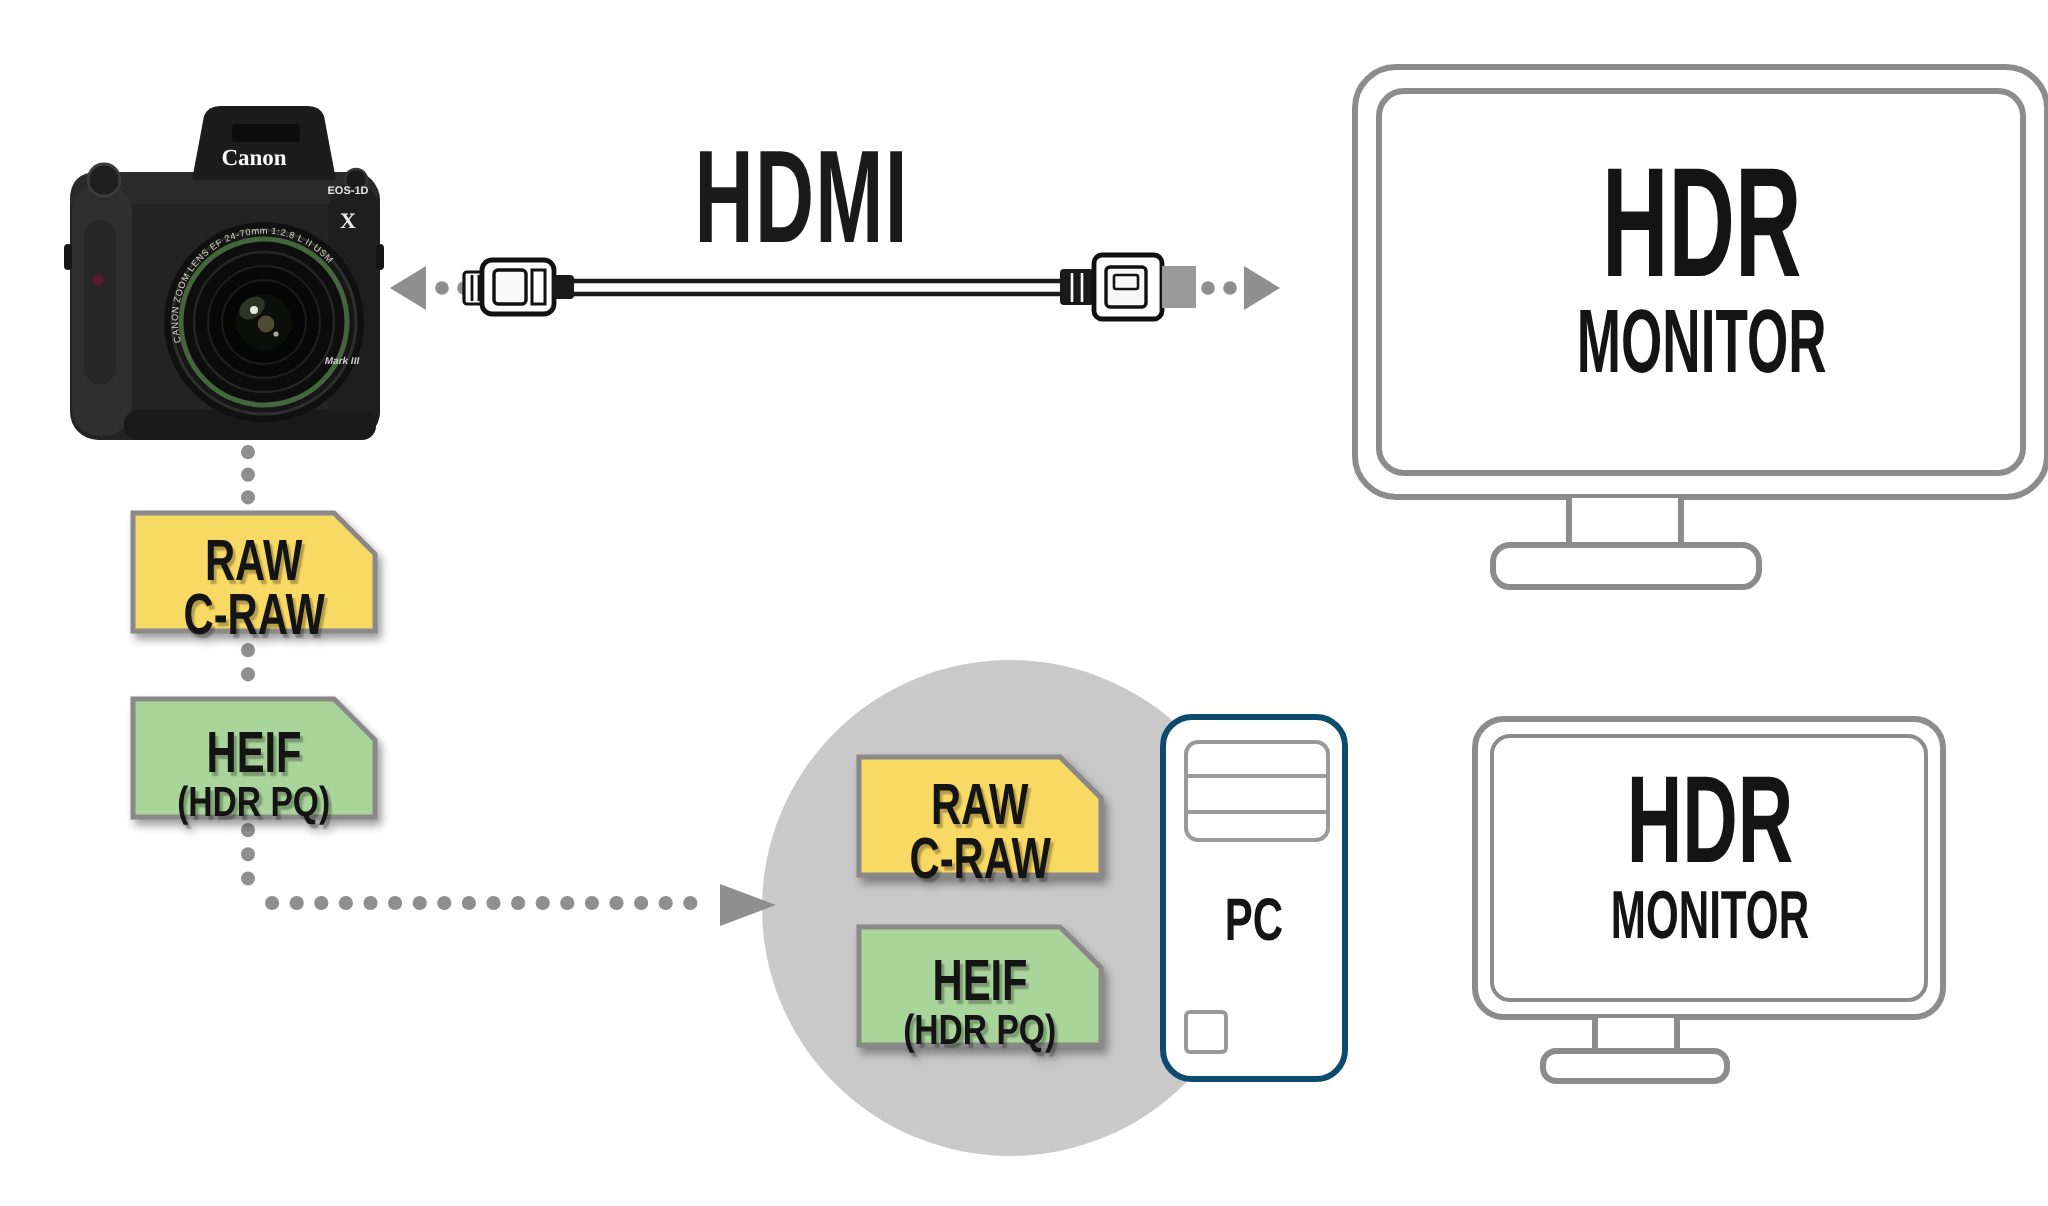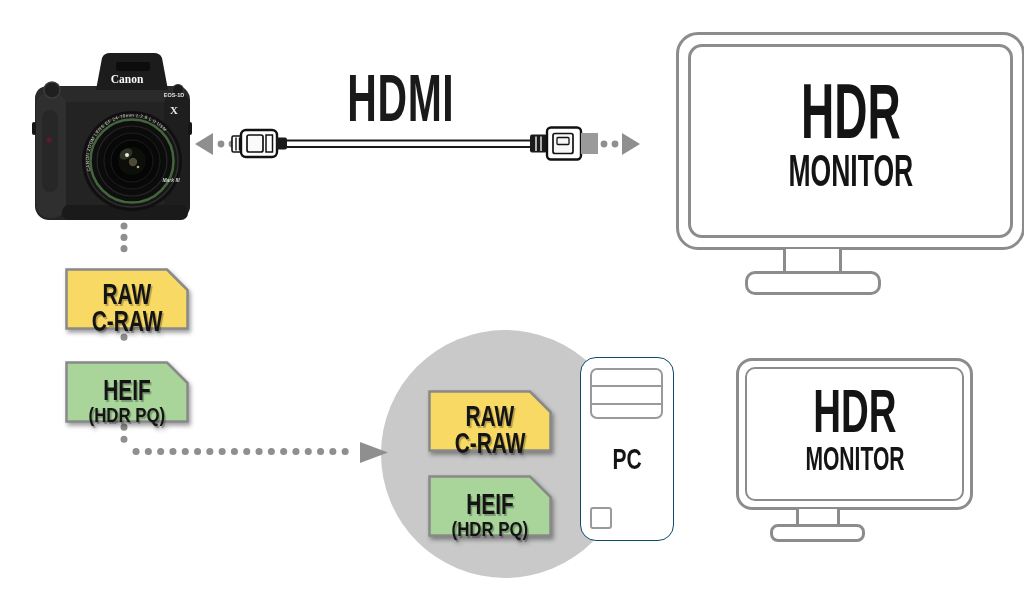--- a/index.html
+++ b/index.html
@@ -36,31 +36,31 @@
   #monitor-bot .screen{inset:6px;border-width:2.5px;border-radius:10px;}
   #monitor-bot .mtext{transform:scaleX(.62) translateY(-5px);}
   #monitor-bot .hdr{font-size:62px;line-height:58px;}
   #monitor-bot .mon{font-size:34px;line-height:36px;}
   #neck-bot{left:796px;top:509px;width:44px;height:17px;background:#fff;
     border-left:3px solid #8c8c8c;border-right:3px solid #8c8c8c;}
   #base-bot{left:770px;top:524px;width:95px;height:18px;background:#fff;
     border:3px solid #8c8c8c;border-radius:8px;}
   
   #pc-tower{left:580px;top:357px;width:94px;height:184px;background:#fff;
-    border:1px solid #0c4a6e;border-radius:16px;}
+    border:3px solid #0c4a6e;border-radius:16px;}
   #pc-bays{position:absolute;left:9px;top:10px;width:73px;height:51px;
     border:2.5px solid #9a9a9a;border-radius:7px;box-sizing:border-box;overflow:hidden;}
   .bay-row{height:15.3px;border-bottom:2.5px solid #9a9a9a;}
   #pc-label{position:absolute;left:0;top:86px;width:100%;text-align:center;
     font-size:30px;line-height:30px;font-weight:bold;color:#141414;
     transform:scaleX(.7);transform-origin:center;}
   #pc-port{position:absolute;left:9px;bottom:11px;width:22px;height:22px;
     border:2.5px solid #9a9a9a;border-radius:3px;box-sizing:border-box;background:#fff;}
   
-  .tag{width:124px;height:77px;filter:drop-shadow(2.5px 3px 2px rgba(0,0,0,.38));margin-top:13px;}
+  .tag{width:124px;height:77px;filter:drop-shadow(2.5px 3px 2px rgba(0,0,0,.38));}
   .tag svg{position:absolute;inset:0;}
   .tag .tag-lines{position:absolute;inset:0;display:flex;flex-direction:column;
     align-items:center;justify-content:center;padding-top:2px;}
   .tag .l1{font-size:29px;line-height:28px;font-weight:bold;color:#141414;
     transform:scaleX(.72);transform-origin:center;white-space:nowrap;
     text-shadow:2px 2px 1px rgba(0,0,0,.28);}
   .tag .l2{font-size:29px;line-height:27px;font-weight:bold;color:#141414;
     transform:scaleX(.72);transform-origin:center;white-space:nowrap;
     text-shadow:2px 2px 1px rgba(0,0,0,.28);}
   .tag .l2.small{font-size:21px;line-height:22px;transform:scaleX(.8);}

